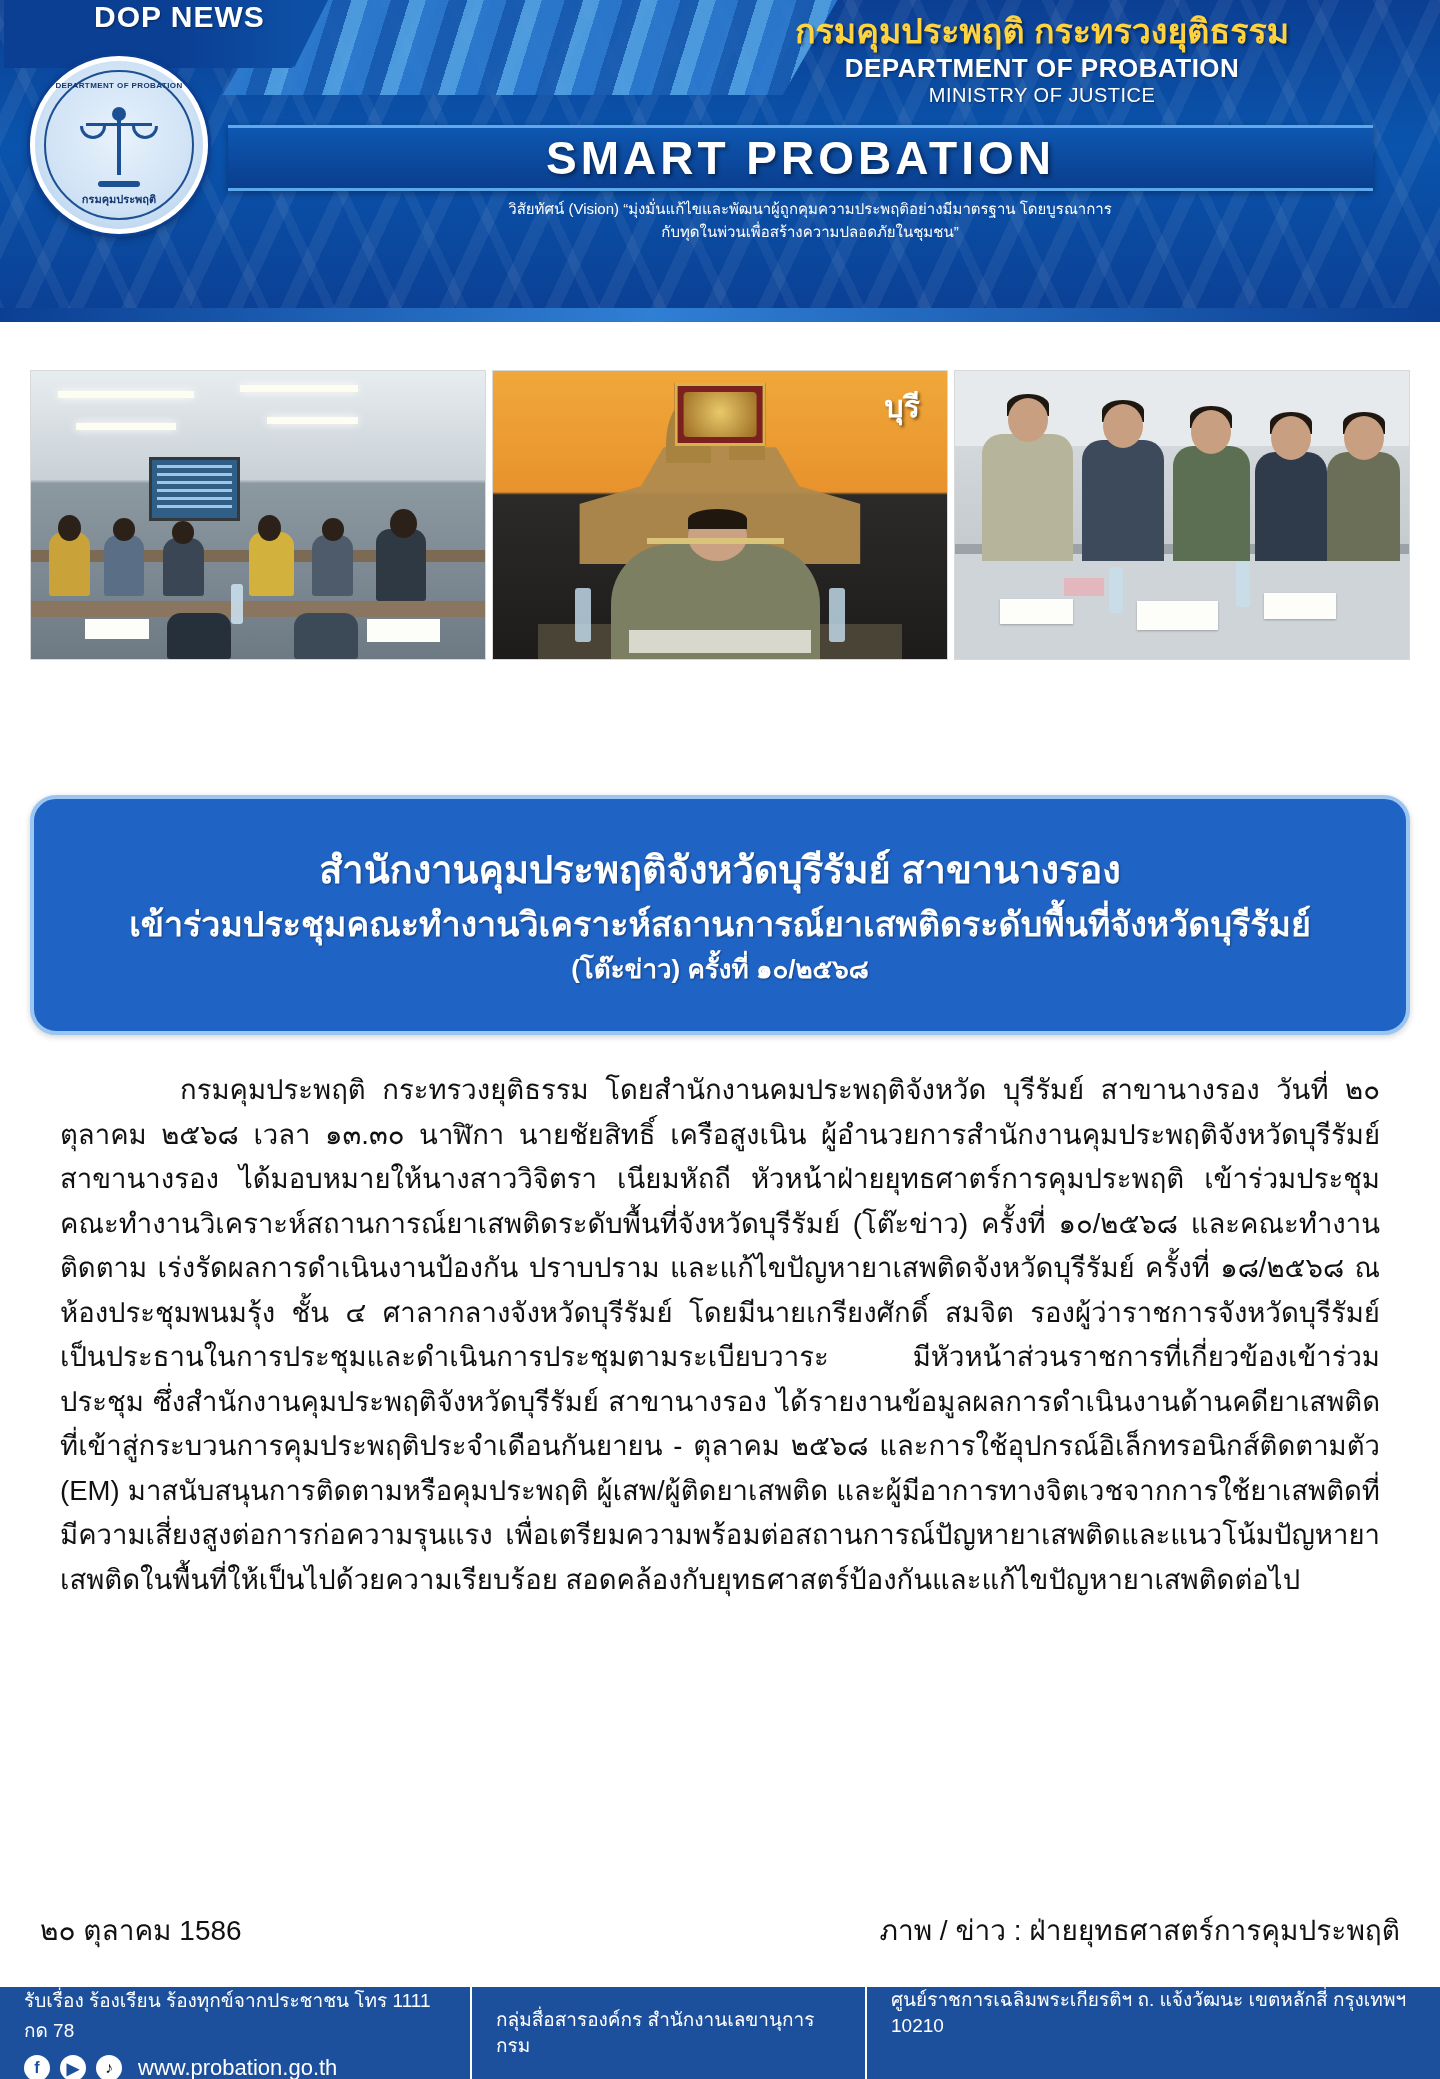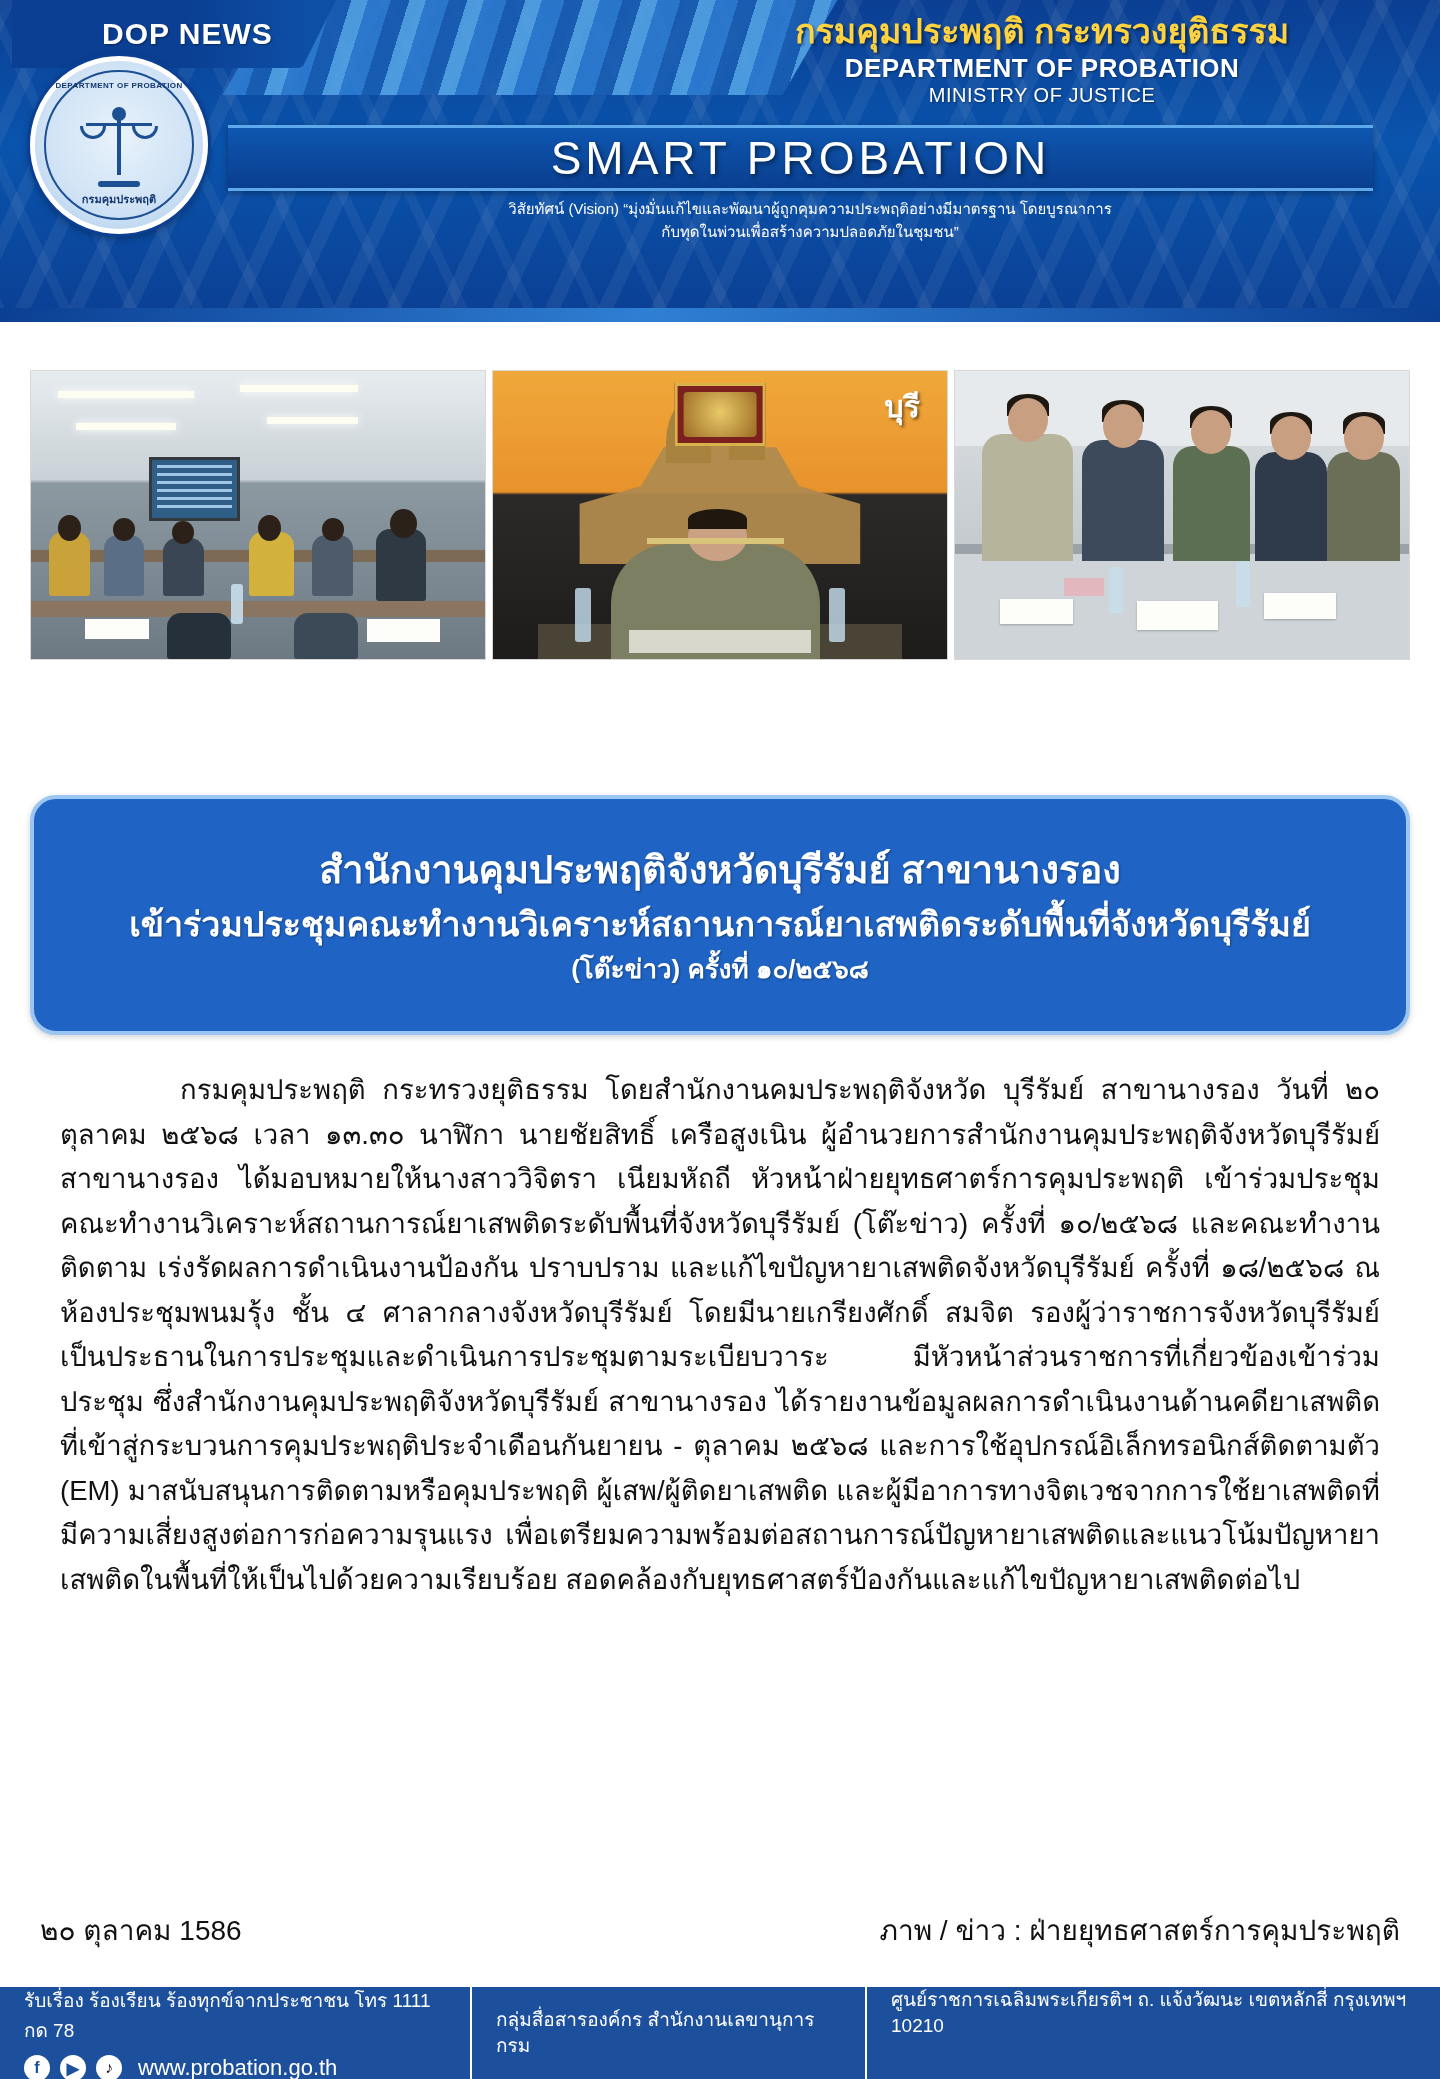--- a/index.html
+++ b/index.html
@@ -32,25 +32,25 @@
       repeating-linear-gradient(65deg, rgba(255,255,255,0.05) 0 10px, rgba(255,255,255,0) 10px 60px);
   }
   .header-diag {
     position: absolute;
     left: 250px; top: 0; width: 560px; height: 95px;
     background: repeating-linear-gradient(75deg,#2f7fd4 0 22px,#1a5fb4 22px 40px,#57a8e8 40px 56px);
     transform: skewX(-30deg);
     opacity: .85;
   }
   .dop-news {
-    position: absolute; left: 12px; top: 0;
+    position: absolute; left: 4px; top: 0;
     width: 290px; height: 68px;
     background: linear-gradient(90deg,#0b3f93 0%, #0b3f93 60%, #0d4fa5 100%);
     border-bottom-right-radius: 4px;
-    display: flex; align-items: center;
+    display: flex; 
   }
   .dop-news span {
     color: #ffffff;
     font-size: 30px;
     font-weight: bold;
     letter-spacing: 1px;
     margin-left: 90px;
     text-shadow: 1px 1px 2px rgba(0,0,0,.4);
   }
   .dop-news::after {
@@ -112,21 +112,21 @@
     text-shadow: 1px 1px 2px rgba(0,0,0,.4);
   }
   .smart-bar {
     position: absolute; left: 228px; top: 125px; width: 1145px; height: 66px;
     background: linear-gradient(180deg,#0e57b0 0%,#0a3e8f 100%);
     border-top: 3px solid #5ea9ec; border-bottom: 3px solid #5ea9ec;
     display: flex; align-items: center; justify-content: center;
     box-shadow: 0 2px 7px rgba(0,0,0,.35);
   }
   .smart-bar .txt {
-    color:#ffffff; font-size: 46px; font-weight: normal; letter-spacing: 4px;
+    color:#ffffff; font-size: 46px; font-weight: bold; letter-spacing: 4px;
     text-shadow: 2px 2px 4px rgba(0,0,0,.5);
   }
   .vision {
     position: absolute; left: 250px; top: 198px; width: 1120px;
     text-align: center; color: #ffffff; font-size: 15px; line-height: 1.5;
   }
   .header-bottom-edge {
     position:absolute; left:0; bottom:0; width:1440px; height:14px;
     background: linear-gradient(90deg,#0b3f93,#2f7fd4 45%,#0b3f93);
   }

